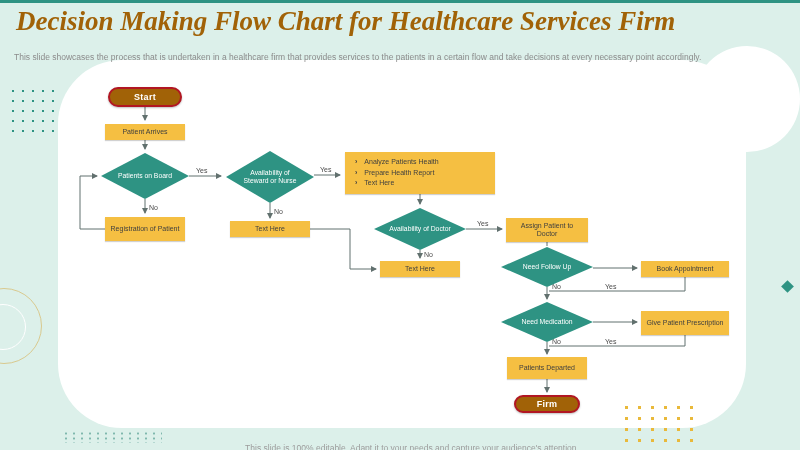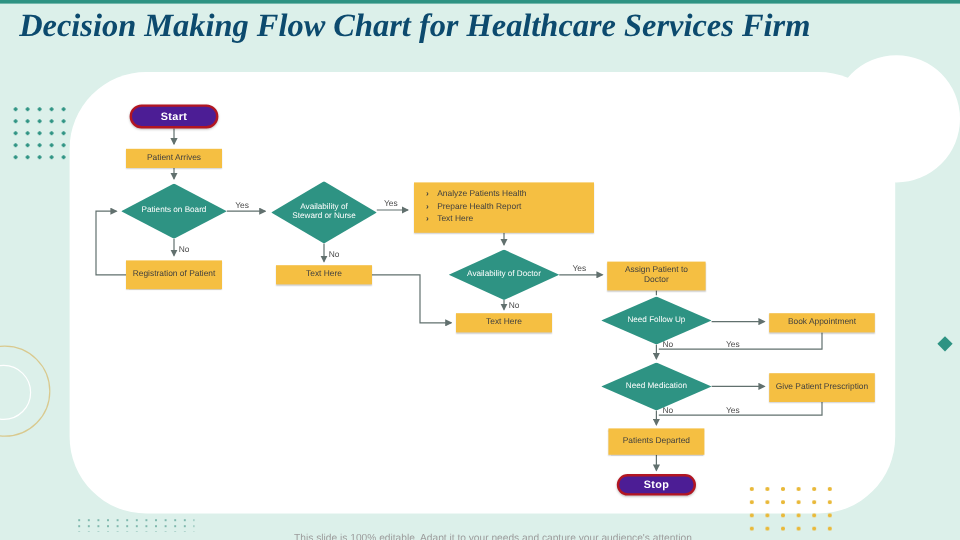--- a/index.html
+++ b/index.html
@@ -16,37 +16,37 @@
   .dots-br{left:620px;top:402px;width:78px;height:42px;
     background-image:radial-gradient(circle,#e9b93a 1.6px,transparent 1.8px);background-size:13px 11px;}
   .dots-bl{left:62px;top:431px;width:100px;height:12px;
     background-image:radial-gradient(circle,#7fb8ad 1px,transparent 1.2px);background-size:8px 5px;}
   .ring1{left:-34px;top:288px;width:74px;height:74px;border:1px solid #d9c98e;border-radius:50%;}
   .ring2{left:-20px;top:304px;width:44px;height:44px;border:1px solid #ffffff;border-radius:50%;}
   .diamond-accent{left:783px;top:282px;width:9px;height:9px;background:#2e9383;transform:rotate(45deg);}
 
   .title{position:absolute;left:16px;top:6px;width:778px;margin:0;
     font-family:"Liberation Serif",serif;font-style:italic;font-weight:bold;
-    font-size:27px;color:#0c4a6e;}
+    font-size:27px;color:#a16207;}
   .subtitle{position:absolute;left:14px;top:52px;width:780px;margin:0;
     font-size:8.5px;color:#8b8b8b;}
   .footer{position:absolute;left:0;top:431px;width:100%;margin:12px;text-align:center;
     font-size:8.5px;color:#9c9c9c;}
 
   .connectors{position:absolute;left:0;top:0;width:800px;height:450px;pointer-events:none;}
   .connectors line,.connectors polyline{stroke:#61706e;stroke-width:1;fill:none;}
   .connectors text{font-size:7px;fill:#4a4a4a;font-family:"Liberation Sans",sans-serif;}
 
   .node{position:absolute;display:flex;align-items:center;justify-content:center;
     text-align:center;font-size:7px;line-height:1.2;box-sizing:border-box;}
   .rect{background:#f5bf42;color:#3f3f3f;padding:2px 4px;box-shadow:0 1px 1px rgba(0,0,0,.18);}
   .diamond{background:#2e9383;color:#ffffff;
     clip-path:polygon(50% 0,100% 50%,50% 100%,0 50%);}
   .diamond span{width:72%;font-size:6.8px;}
-  .pill{background:#4c1d95;border:2px solid #b21622;border-radius:12px;color:#ffffff;
+  .pill{background:#a16207;border:2px solid #b21622;border-radius:12px;color:#ffffff;
     font-weight:bold;font-size:9px;letter-spacing:.3px;box-shadow:0 1px 2px rgba(0,0,0,.25);}
   .bulletbox{background:#f5bf42;color:#3f3f3f;flex-direction:column;align-items:flex-start;
     justify-content:center;gap:2px;padding:3px 10px;text-align:left;box-shadow:0 1px 1px rgba(0,0,0,.18);}
   .bullet-row{display:flex;gap:7px;}
   .bullet{font-weight:bold;}
 </style>
 </head>
 <body>
 
 <div class="slide">
@@ -56,20 +56,21 @@
   <div class="card-bump"></div>
 
   <div class="deco dots-tl"></div>
   <div class="deco dots-br"></div>
   <div class="deco dots-bl"></div>
   <div class="deco ring1"></div>
   <div class="deco ring2"></div>
   <div class="deco diamond-accent"></div>
 
   <h1 class="title">Decision Making Flow Chart  for Healthcare Services Firm</h1>
+  <p class="subtitle">This slide showcases the process that is undertaken in a healthcare firm that provides services to the patients in a certain flow and take decisions at every necessary point accordingly.</p>
 
   <svg class="connectors" viewBox="0 0 800 450" xmlns="http://www.w3.org/2000/svg">
     <defs>
       <marker id="arrow" markerWidth="6" markerHeight="6" refX="5" refY="3" orient="auto">
         <path d="M0,0 L6,3 L0,6 z" fill="#61706e"></path>
       </marker>
     </defs>
     <g>
       <line x1="145" y1="107" x2="145" y2="120" marker-end="url(#arrow)"></line>
       <line x1="145" y1="140" x2="145" y2="149" marker-end="url(#arrow)"></line>
@@ -154,17 +155,17 @@
 
   <div class="node diamond" style="left:501px;top:302px;width:92px;height:40px">
     <span>Need Medication</span>
   </div>
 
   <div class="node rect" style="left:641px;top:311px;width:88px;height:24px">Give Patient Prescription</div>
 
   <div class="node rect" style="left:507px;top:357px;width:80px;height:22px">Patients Departed</div>
 
   <div class="node pill" style="left:514px;top:395px;width:66px;height:18px">
-    <span>Stop</span>
+    <span>Firm</span>
   </div>
 
   <p class="footer">This slide is 100% editable. Adapt it to your needs and capture your audience's attention.</p>
 </div>
 
 </body></html>

